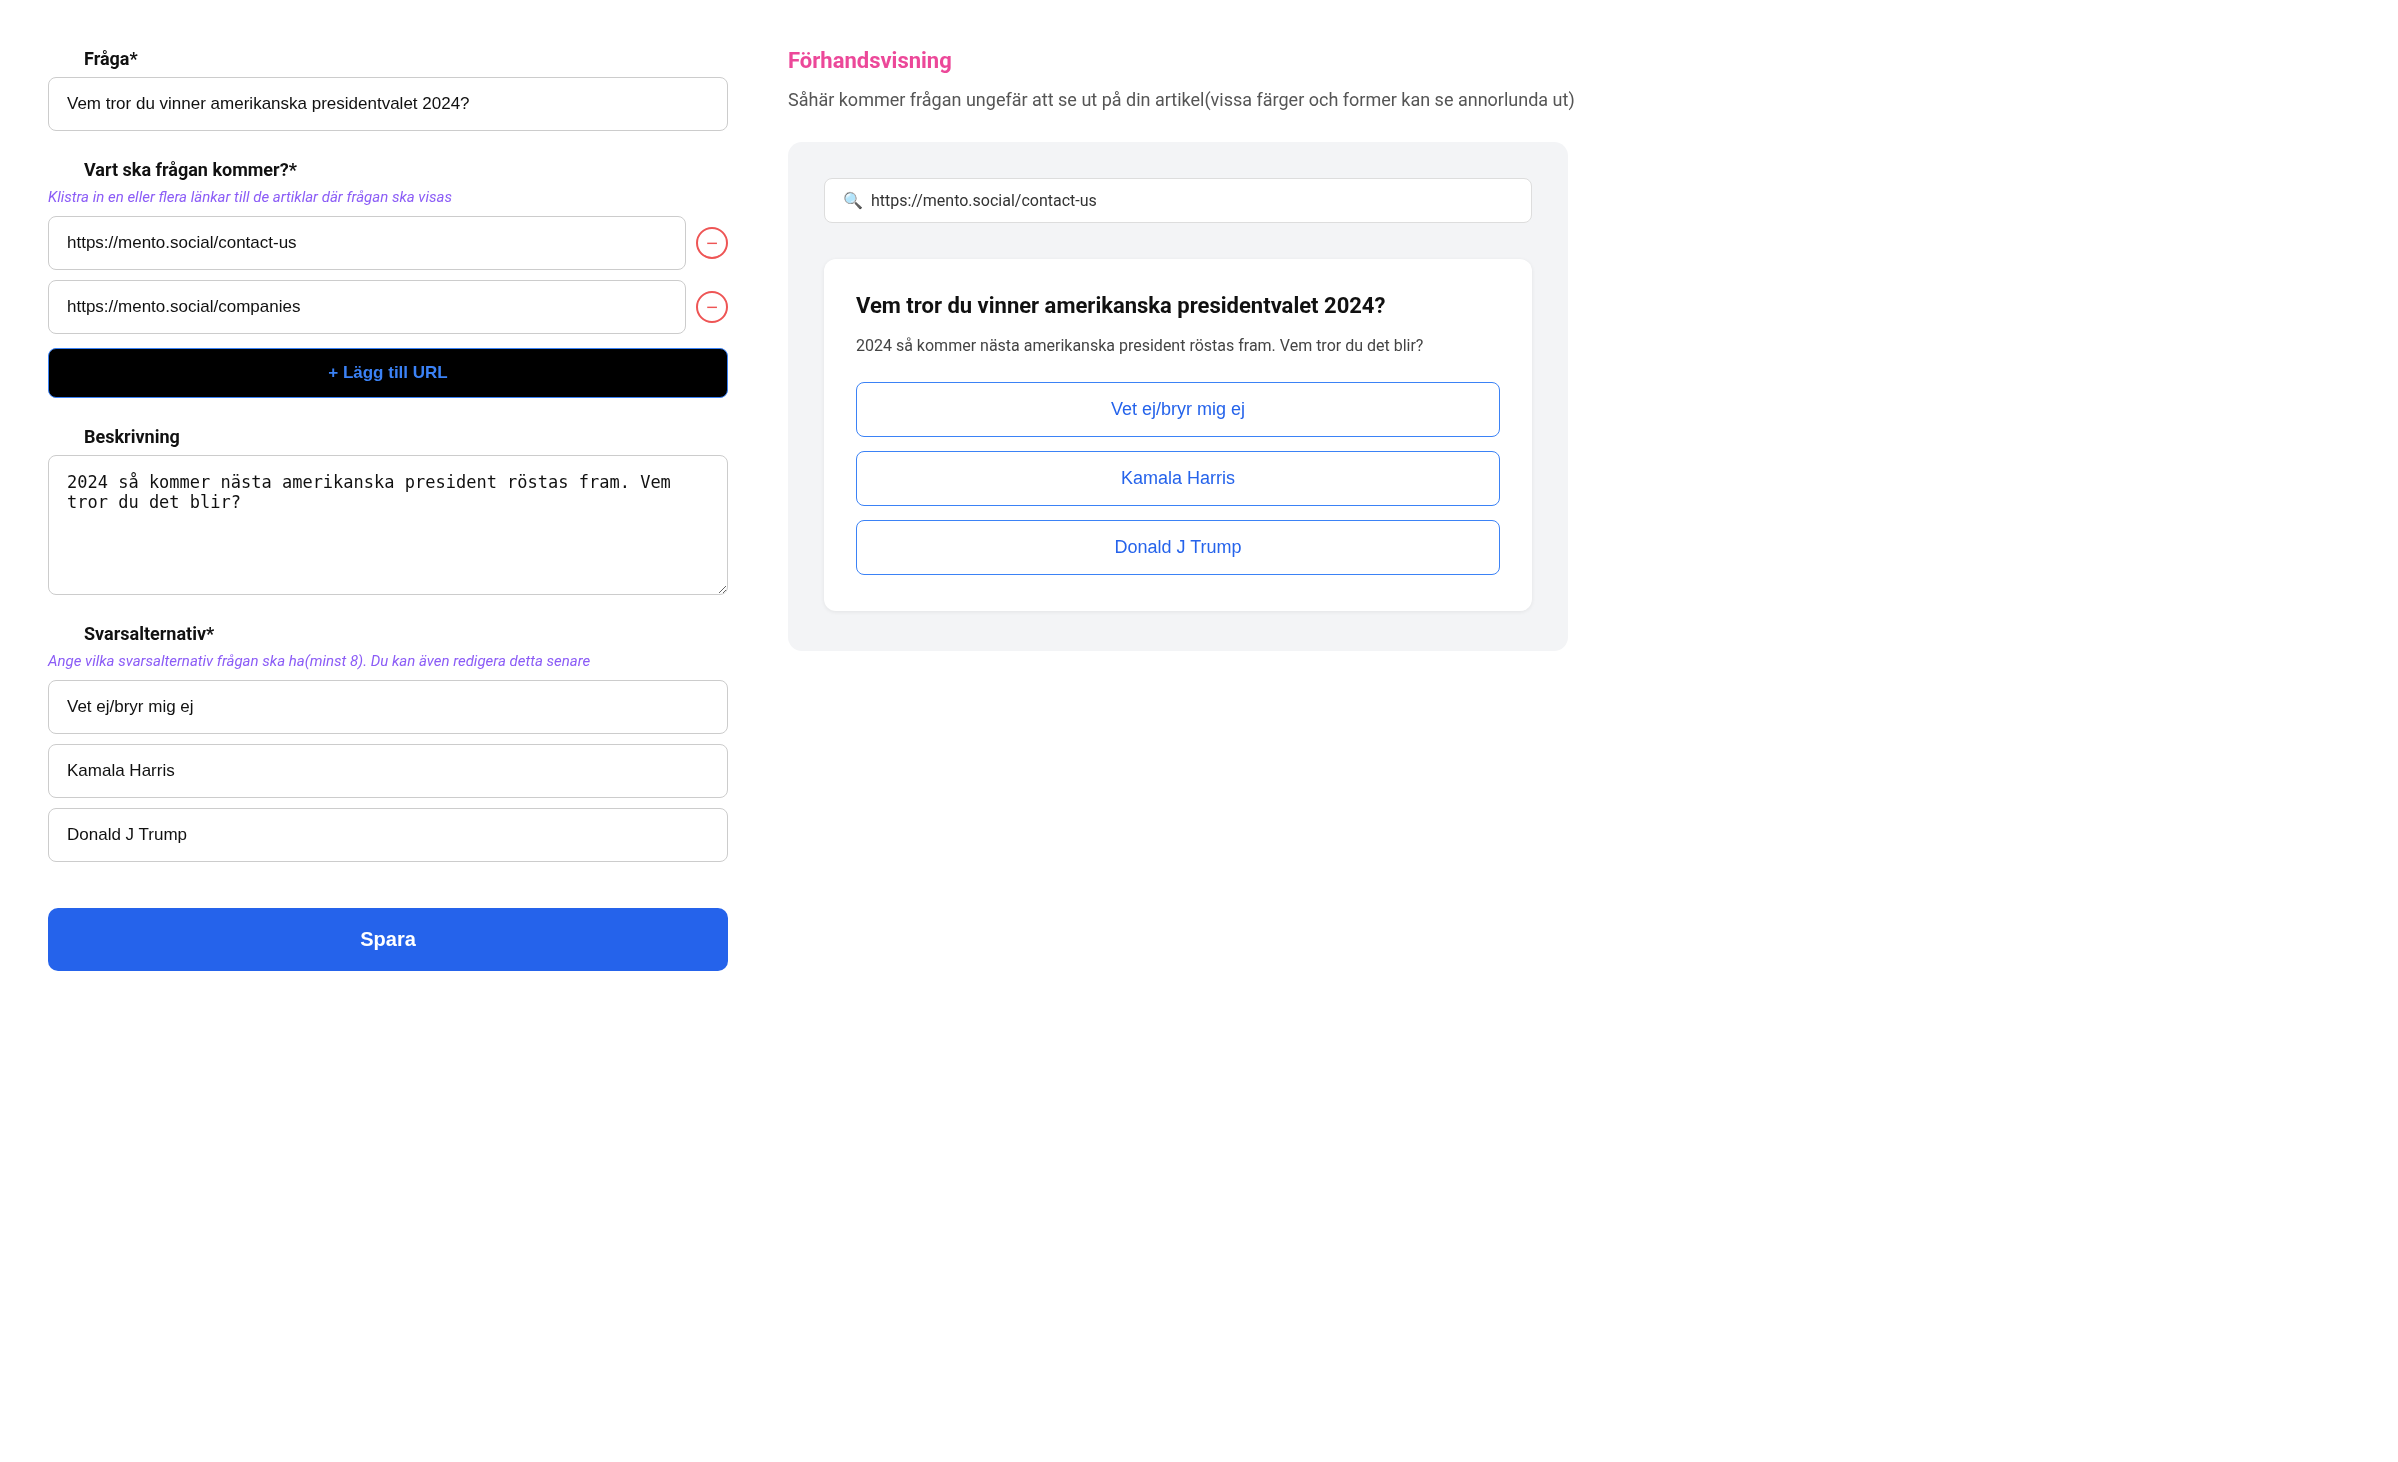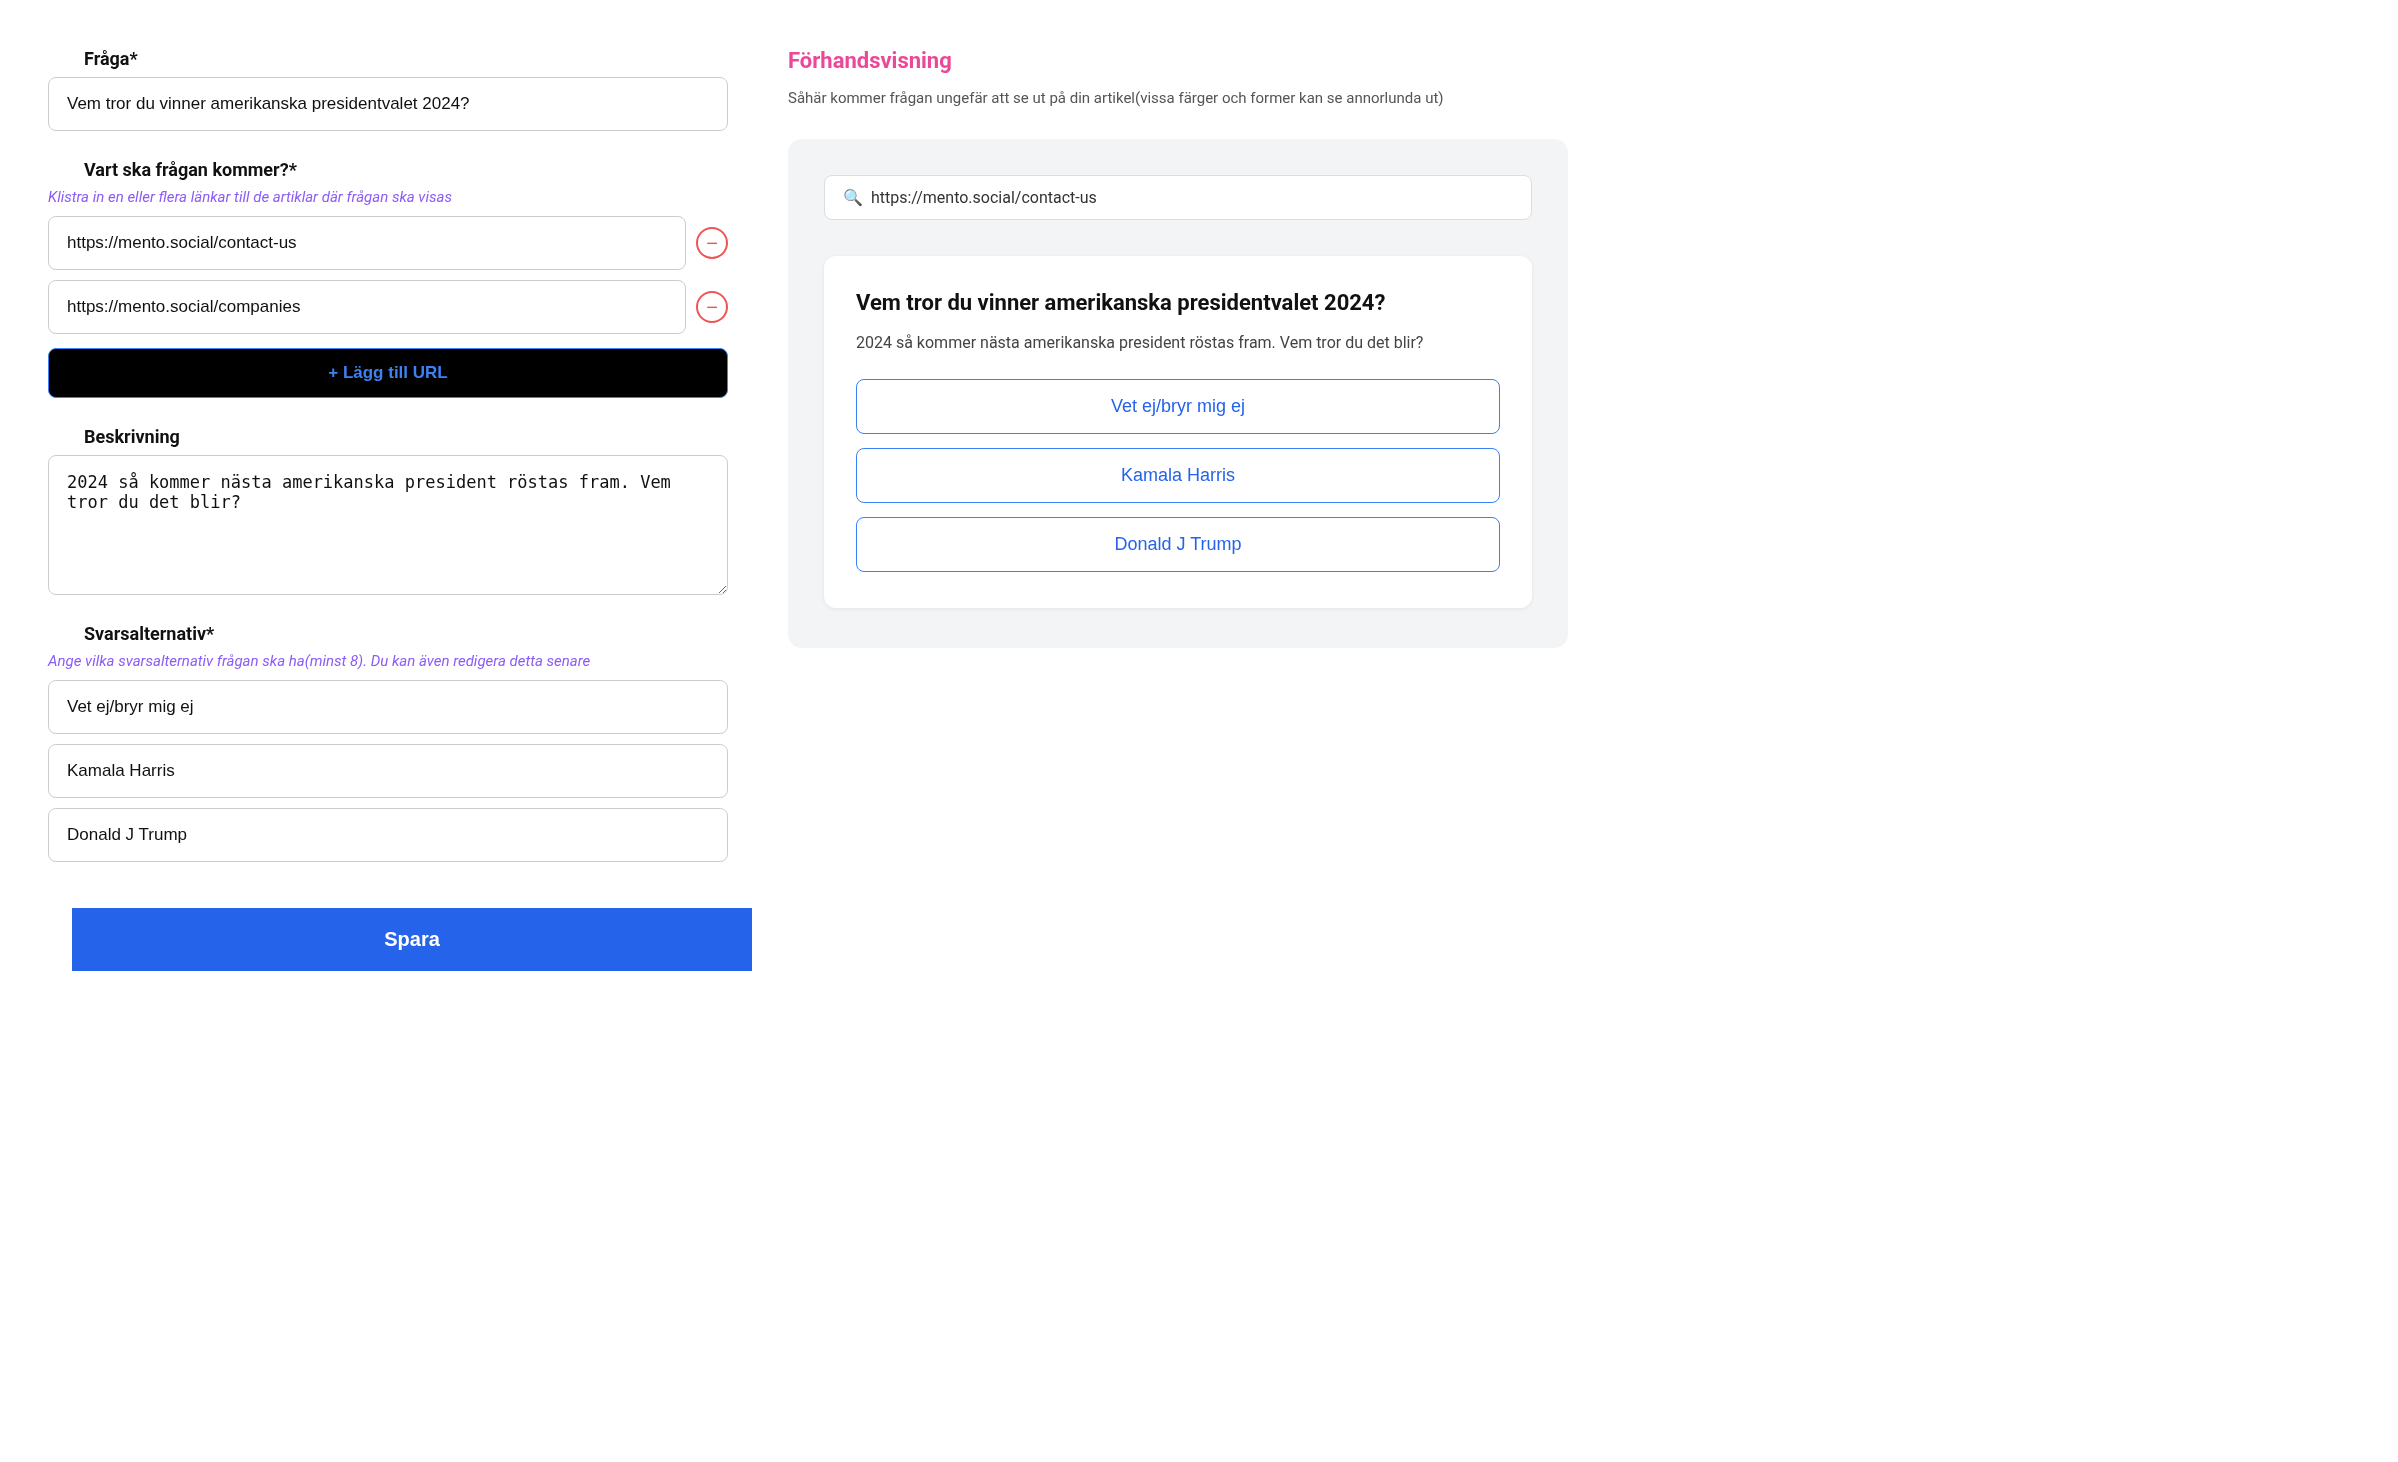--- a/index.html
+++ b/index.html
@@ -117,38 +117,37 @@
     .answer-input-row {
       margin-bottom: 10px;
     }
 
     .save-btn {
       width: 100%;
       padding: 20px;
       background: #2563eb;
       color: #fff;
       border: none;
-      border-radius: 0;
+      border-radius: 10px;
       font-size: 20px;
       font-weight: 700;
       cursor: pointer;
       margin-top: 8px;
-      margin-left: 24px;
     }
 
     
     .preview-title {
       font-size: 22px;
       font-weight: 700;
       color: #ec4899;
       margin-bottom: 4px;
     }
 
     .preview-subtitle {
-      font-size: 15px;
+      font-size: 18px;
       color: #555;
       margin-bottom: 20px;
       max-width: 800px;
     }
 
     .preview-card {
       background: #f3f4f6;
       border-radius: 14px;
       padding: 36px 36px 40px;
       max-width: 780px;

